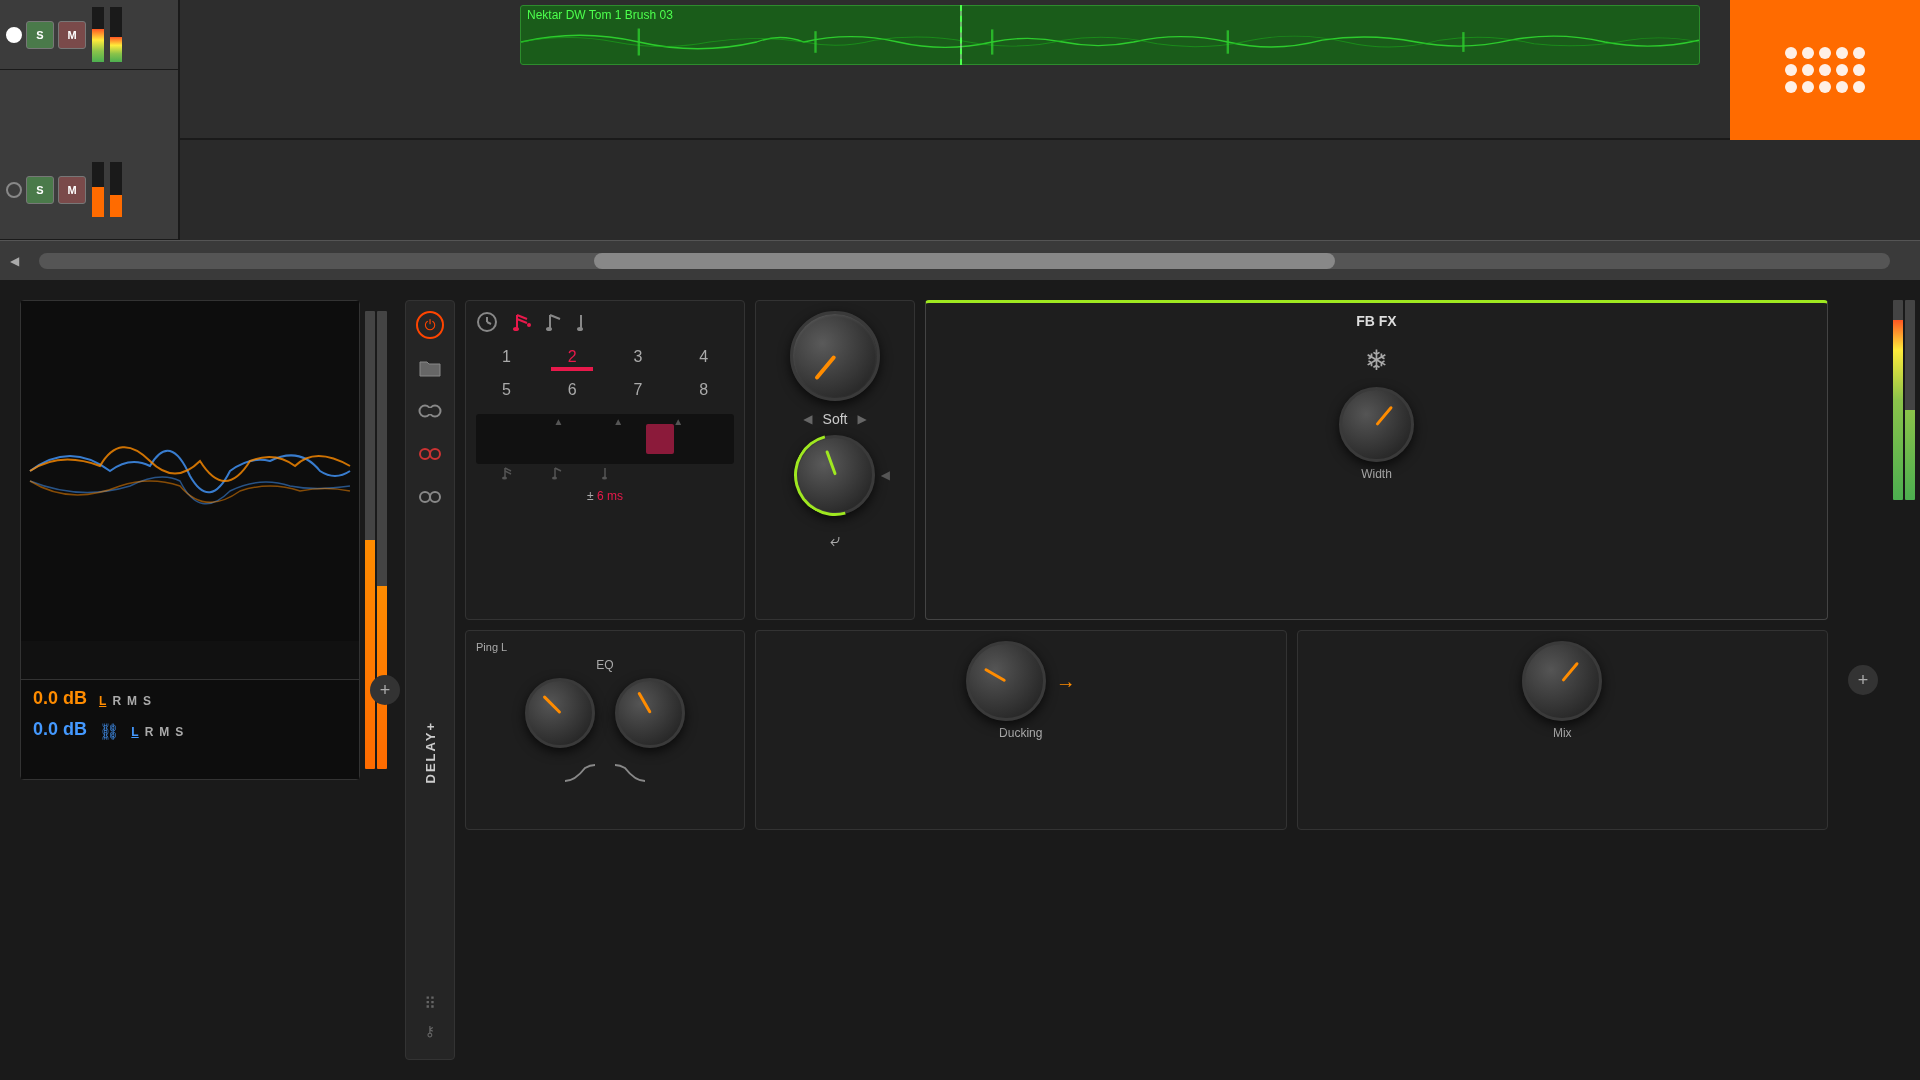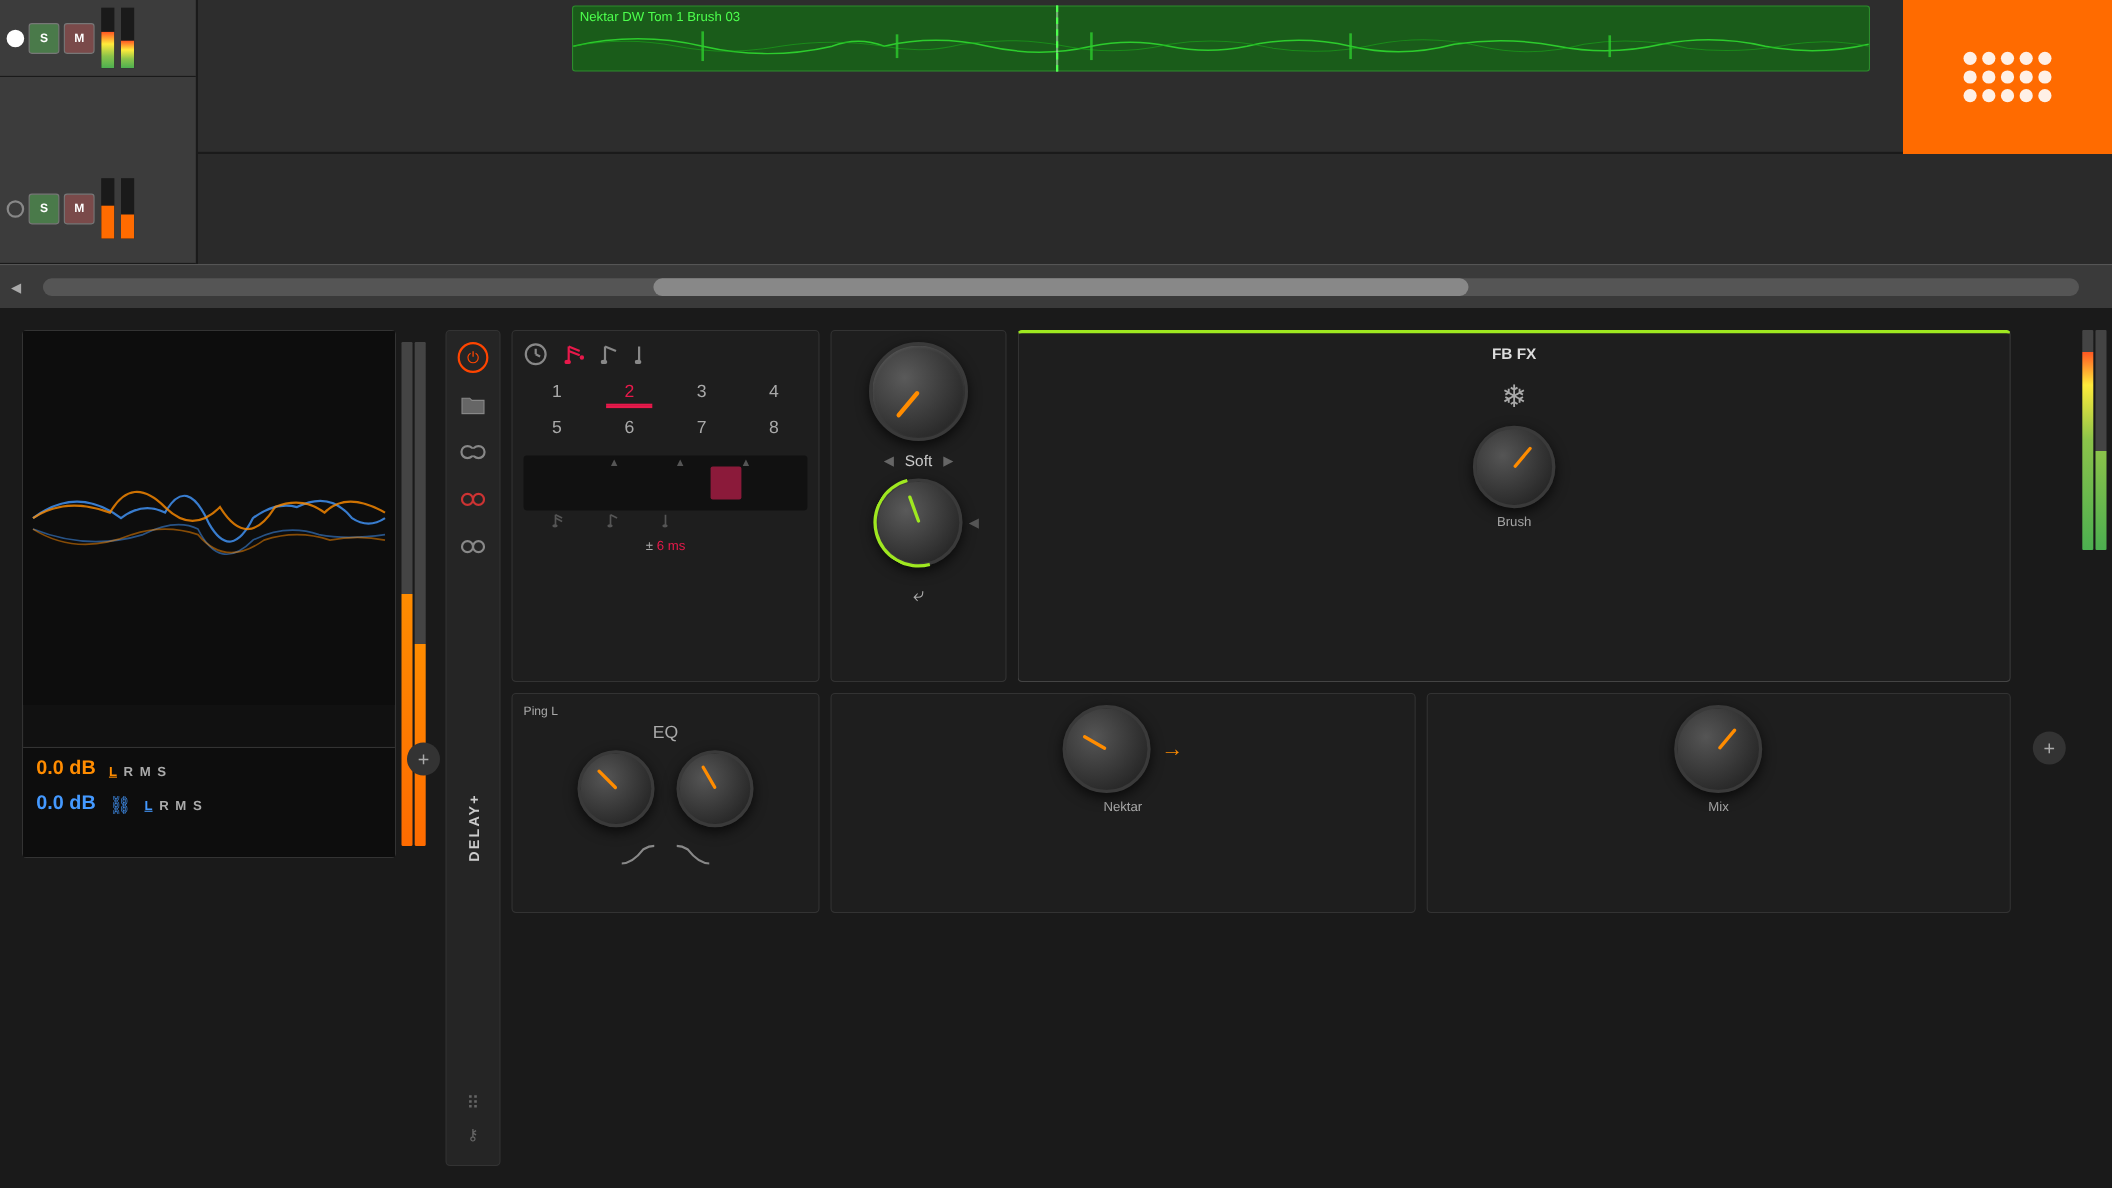--- a/index.html
+++ b/index.html
@@ -506,21 +506,21 @@
       background: #1e1e1e;
       border: 1px solid #333;
       border-radius: 4px;
       padding: 10px;
       flex-shrink: 0;
     }
 
     .eq-label {
       text-align: center;
       color: #aaa;
-      font-size: 16px;
+      font-size: 12px;
       margin-bottom: 6px;
     }
 
     .eq-knobs {
       display: flex;
       gap: 20px;
       justify-content: center;
     }
 
     .eq-curves {
@@ -963,21 +963,21 @@
 
       <div class="fbfx-section">
         <div class="fbfx-header">FB FX</div>
 
         <div class="freeze-btn">
           <span class="snowflake">❄</span>
         </div>
 
         <div class="knob-container">
           <div class="orange-knob rot-right"></div>
-          <div class="knob-label">Brush</div>
+          <div class="knob-label">Width</div>
         </div>
       </div>
 
     </div>
 
     <div class="plugin-bottom">
 
       <div class="eq-section">
         <div class="ping-label">Ping L</div>
         <div class="eq-label">EQ</div>
@@ -999,21 +999,21 @@
           </svg>
         </div>
       </div>
 
       <div class="ducking-sub">
         <div class="knob-container">
           <div style="display:flex; align-items:center; gap:10px;">
             <div class="orange-knob rot-up" style="width:80px;height:80px;"></div>
             <div class="arrow-right-icon">→</div>
           </div>
-          <div class="knob-label">Nektar</div>
+          <div class="knob-label">Ducking</div>
         </div>
       </div>
 
       <div class="mix-section">
         <div class="knob-container">
           <div class="orange-knob rot-right" style="width:80px;height:80px;"></div>
           <div class="knob-label">Mix</div>
         </div>
       </div>
 

